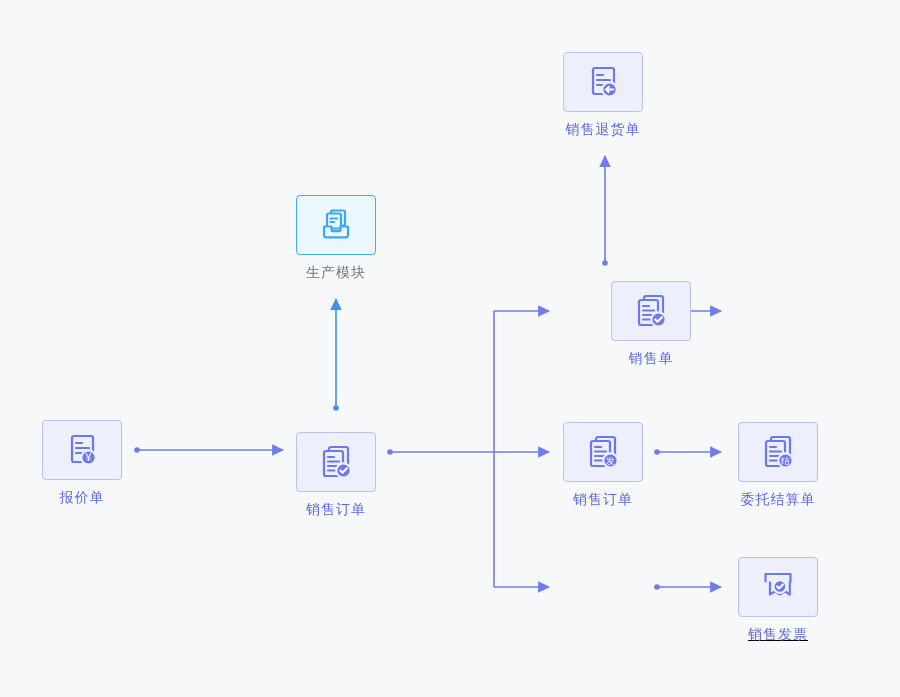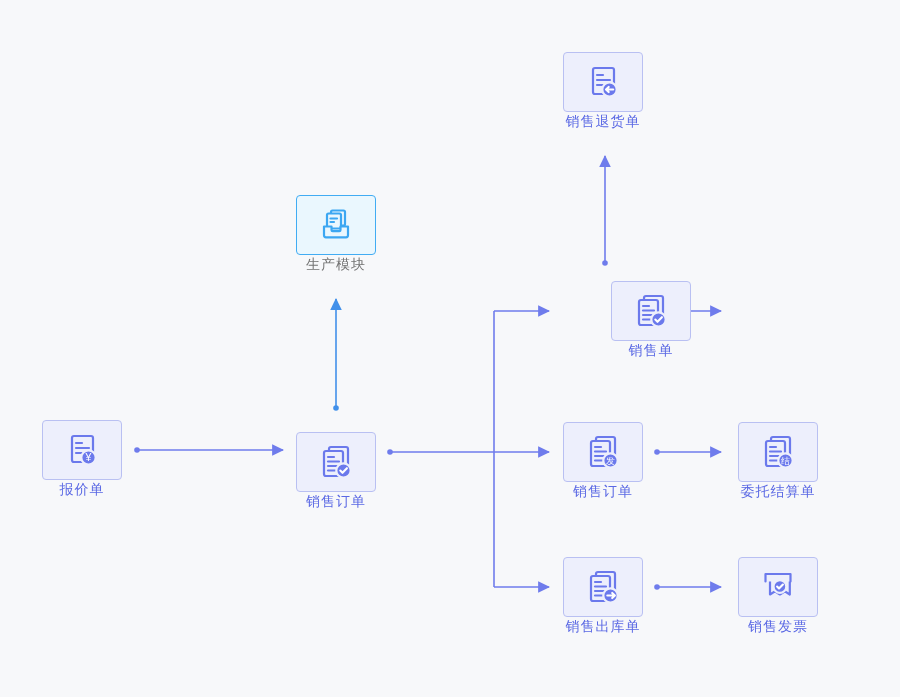--- a/index.html
+++ b/index.html
@@ -29,21 +29,21 @@
     background:#edeffc;
     border:1px solid #b9c0f2;
     border-radius:4px;
     display:flex;align-items:center;justify-content:center;
   }
   .node.cyan .box{
     background:#eaf7fe;
     border-color:#41acf3;
   }
   .label{
-    margin-top:1px;
+    margin-top:9px;
     font-size:14px;
     line-height:16px;
     color:#5a68e4;
     white-space:nowrap;
     letter-spacing:1px;
   }
   .node.cyan .label{color:#737373;}
   .ic{display:block;}
   .ic *{vector-effect:none;}
   .pstroke{stroke:#6b79ec;stroke-width:2.2;stroke-linecap:round;stroke-linejoin:round;fill:none;}
@@ -197,37 +197,22 @@
         <line class="pstroke" x1="14" y1="21.5" x2="25" y2="21.5"></line>
         <line class="pstroke" x1="14" y1="26" x2="25" y2="26"></line>
         <line class="pstroke" x1="14" y1="30.5" x2="21" y2="30.5"></line>
         <circle class="badge" cx="29.5" cy="30.5" r="7.2"></circle>
         <text class="badge-text" x="29.5" y="33.7" font-size="8.8" text-anchor="middle">结</text>
       </svg>
     </div>
     <div class="label">委托结算单</div>
   </div>
 
-  <div class="node" style="left:563px;top:557px;">
-    <div class="box">
-      <svg class="ic" width="44" height="44" viewBox="0 0 44 44">
-        <rect class="pstroke" x="15" y="7" width="19" height="25" rx="2"></rect>
-        <rect class="pstroke pfill-bg" x="10" y="11" width="19" height="25" rx="2"></rect>
-        <line class="pstroke" x1="14" y1="17" x2="20" y2="17"></line>
-        <line class="pstroke" x1="14" y1="21.5" x2="25" y2="21.5"></line>
-        <line class="pstroke" x1="14" y1="26" x2="25" y2="26"></line>
-        <line class="pstroke" x1="14" y1="30.5" x2="21" y2="30.5"></line>
-        <circle class="badge" cx="29.5" cy="30.5" r="7.2"></circle>
-        <path class="badge-glyph" d="M26.3 30.5 h7.1 M31.2 27.9 l2.7 2.6 l-2.7 2.6"></path>
-      </svg>
-    </div>
-    <div class="label">销售出库单</div>
-  </div>
-
-  <div class="node" style="left:738px;top:557px;">
+
+  <div class="node" style="left:738px;top:557px;text-decoration:underline;">
     <div class="box">
       <svg class="ic" width="44" height="44" viewBox="0 0 44 44">
         <path class="pstroke" d="M14 12 V29.5 L18.9 26.3 L23.9 29.5 L28.9 26.3 L33.8 29.5 V12"></path>
         <path class="pstroke pfill-bg" d="M9.5 16.5 v-7.5 h25 v7.5"></path>
         <circle class="badge" cx="23.9" cy="21.5" r="6.4"></circle>
         <path class="badge-glyph" d="M21.1 21.6 l1.9 1.9 l3.9 -4"></path>
       </svg>
     </div>
     <div class="label">销售发票</div>
   </div>

